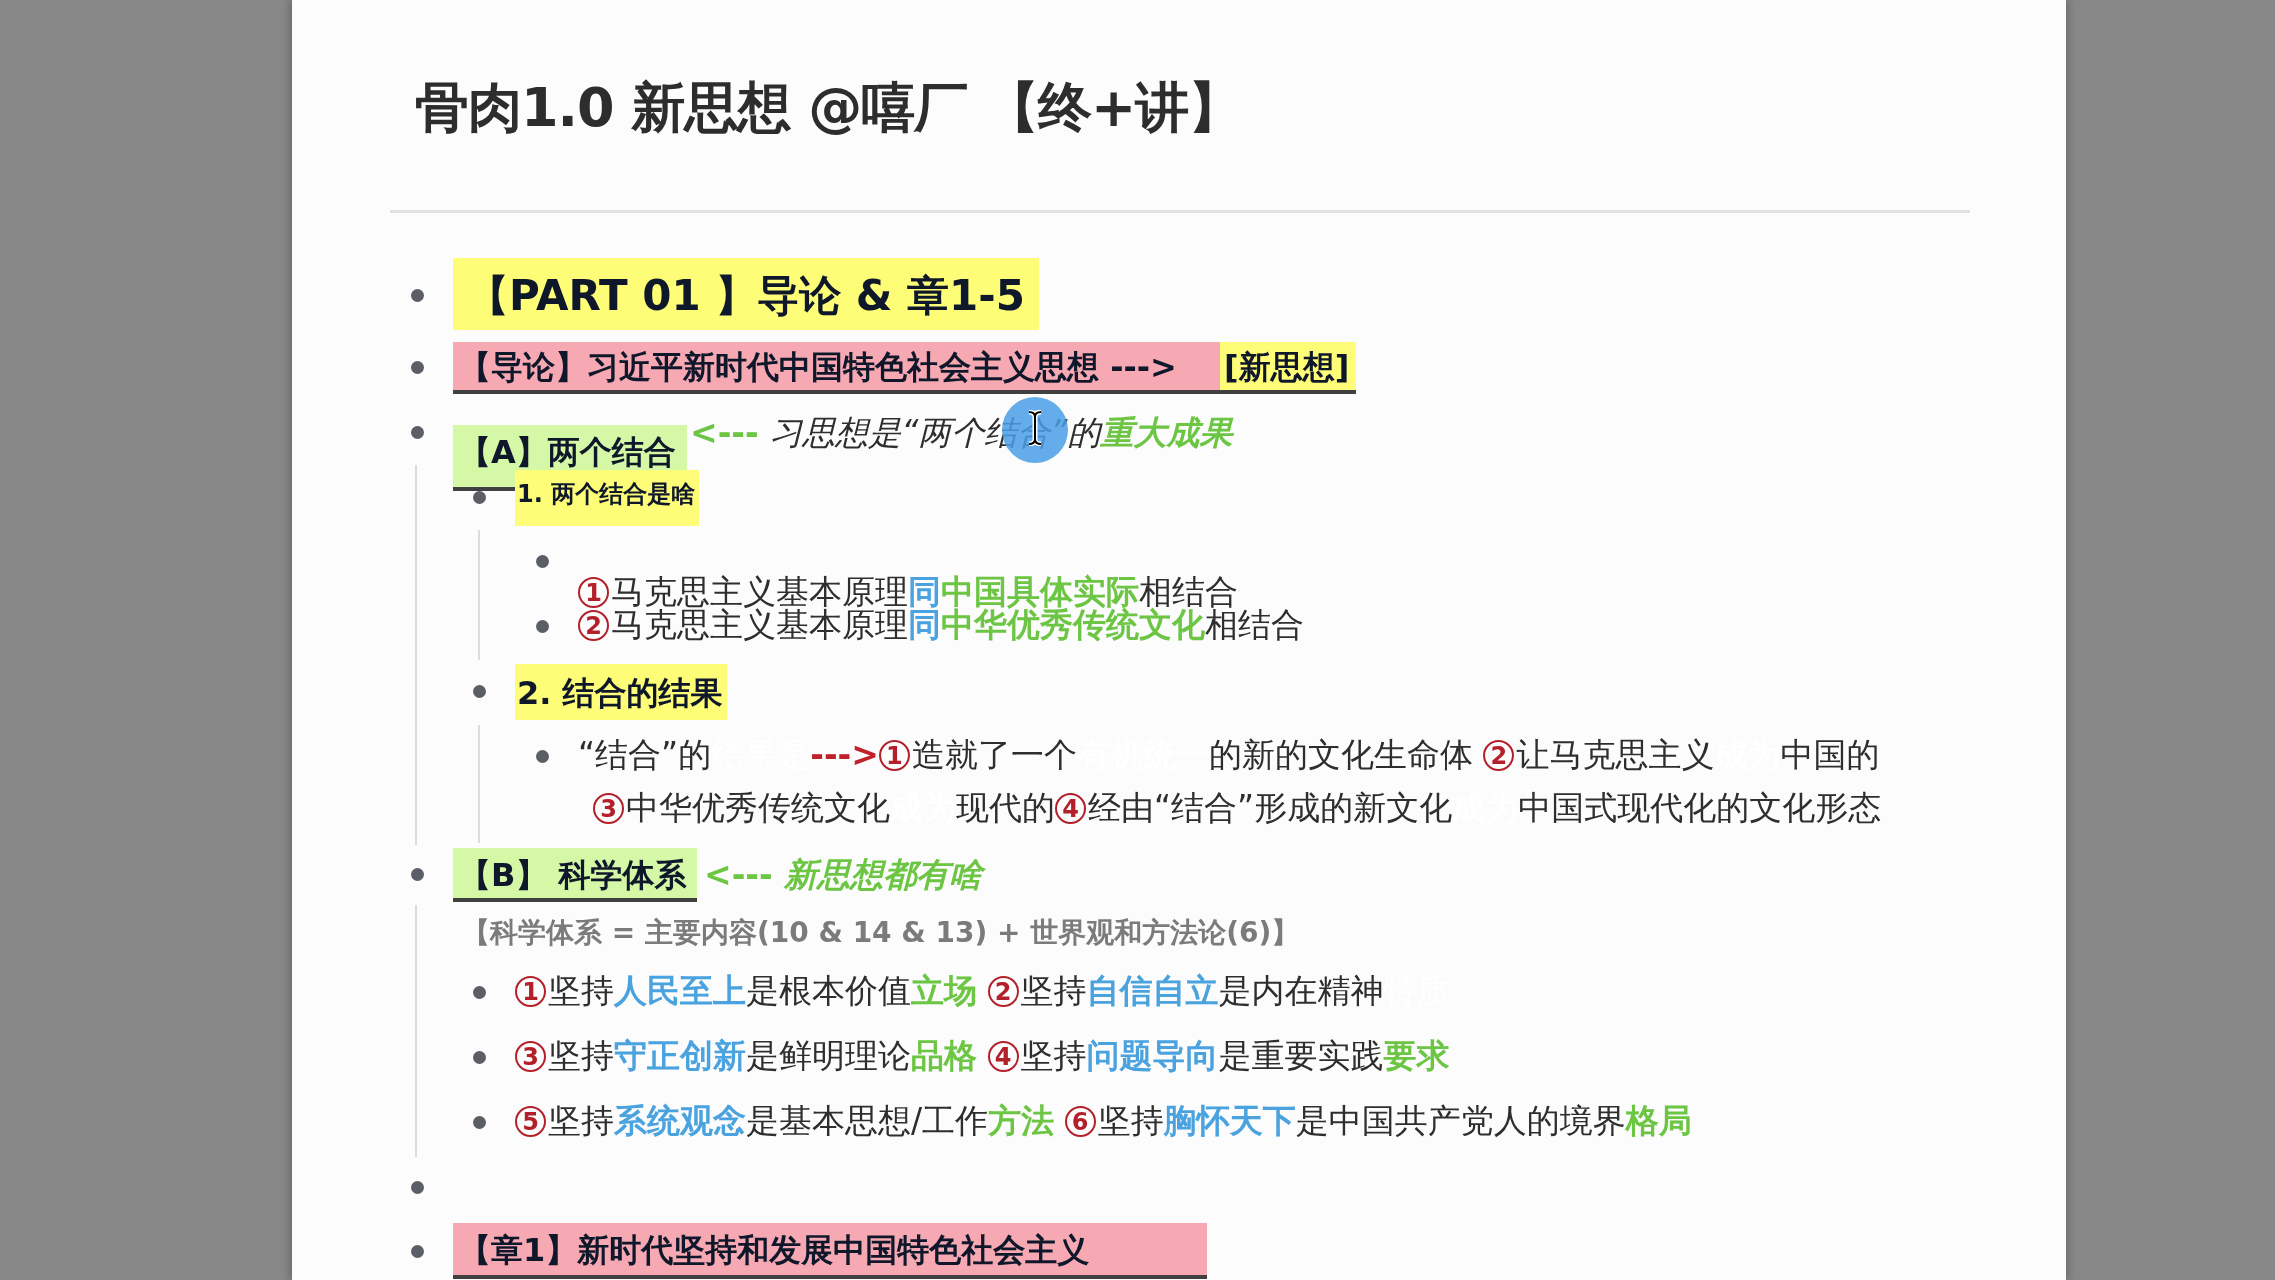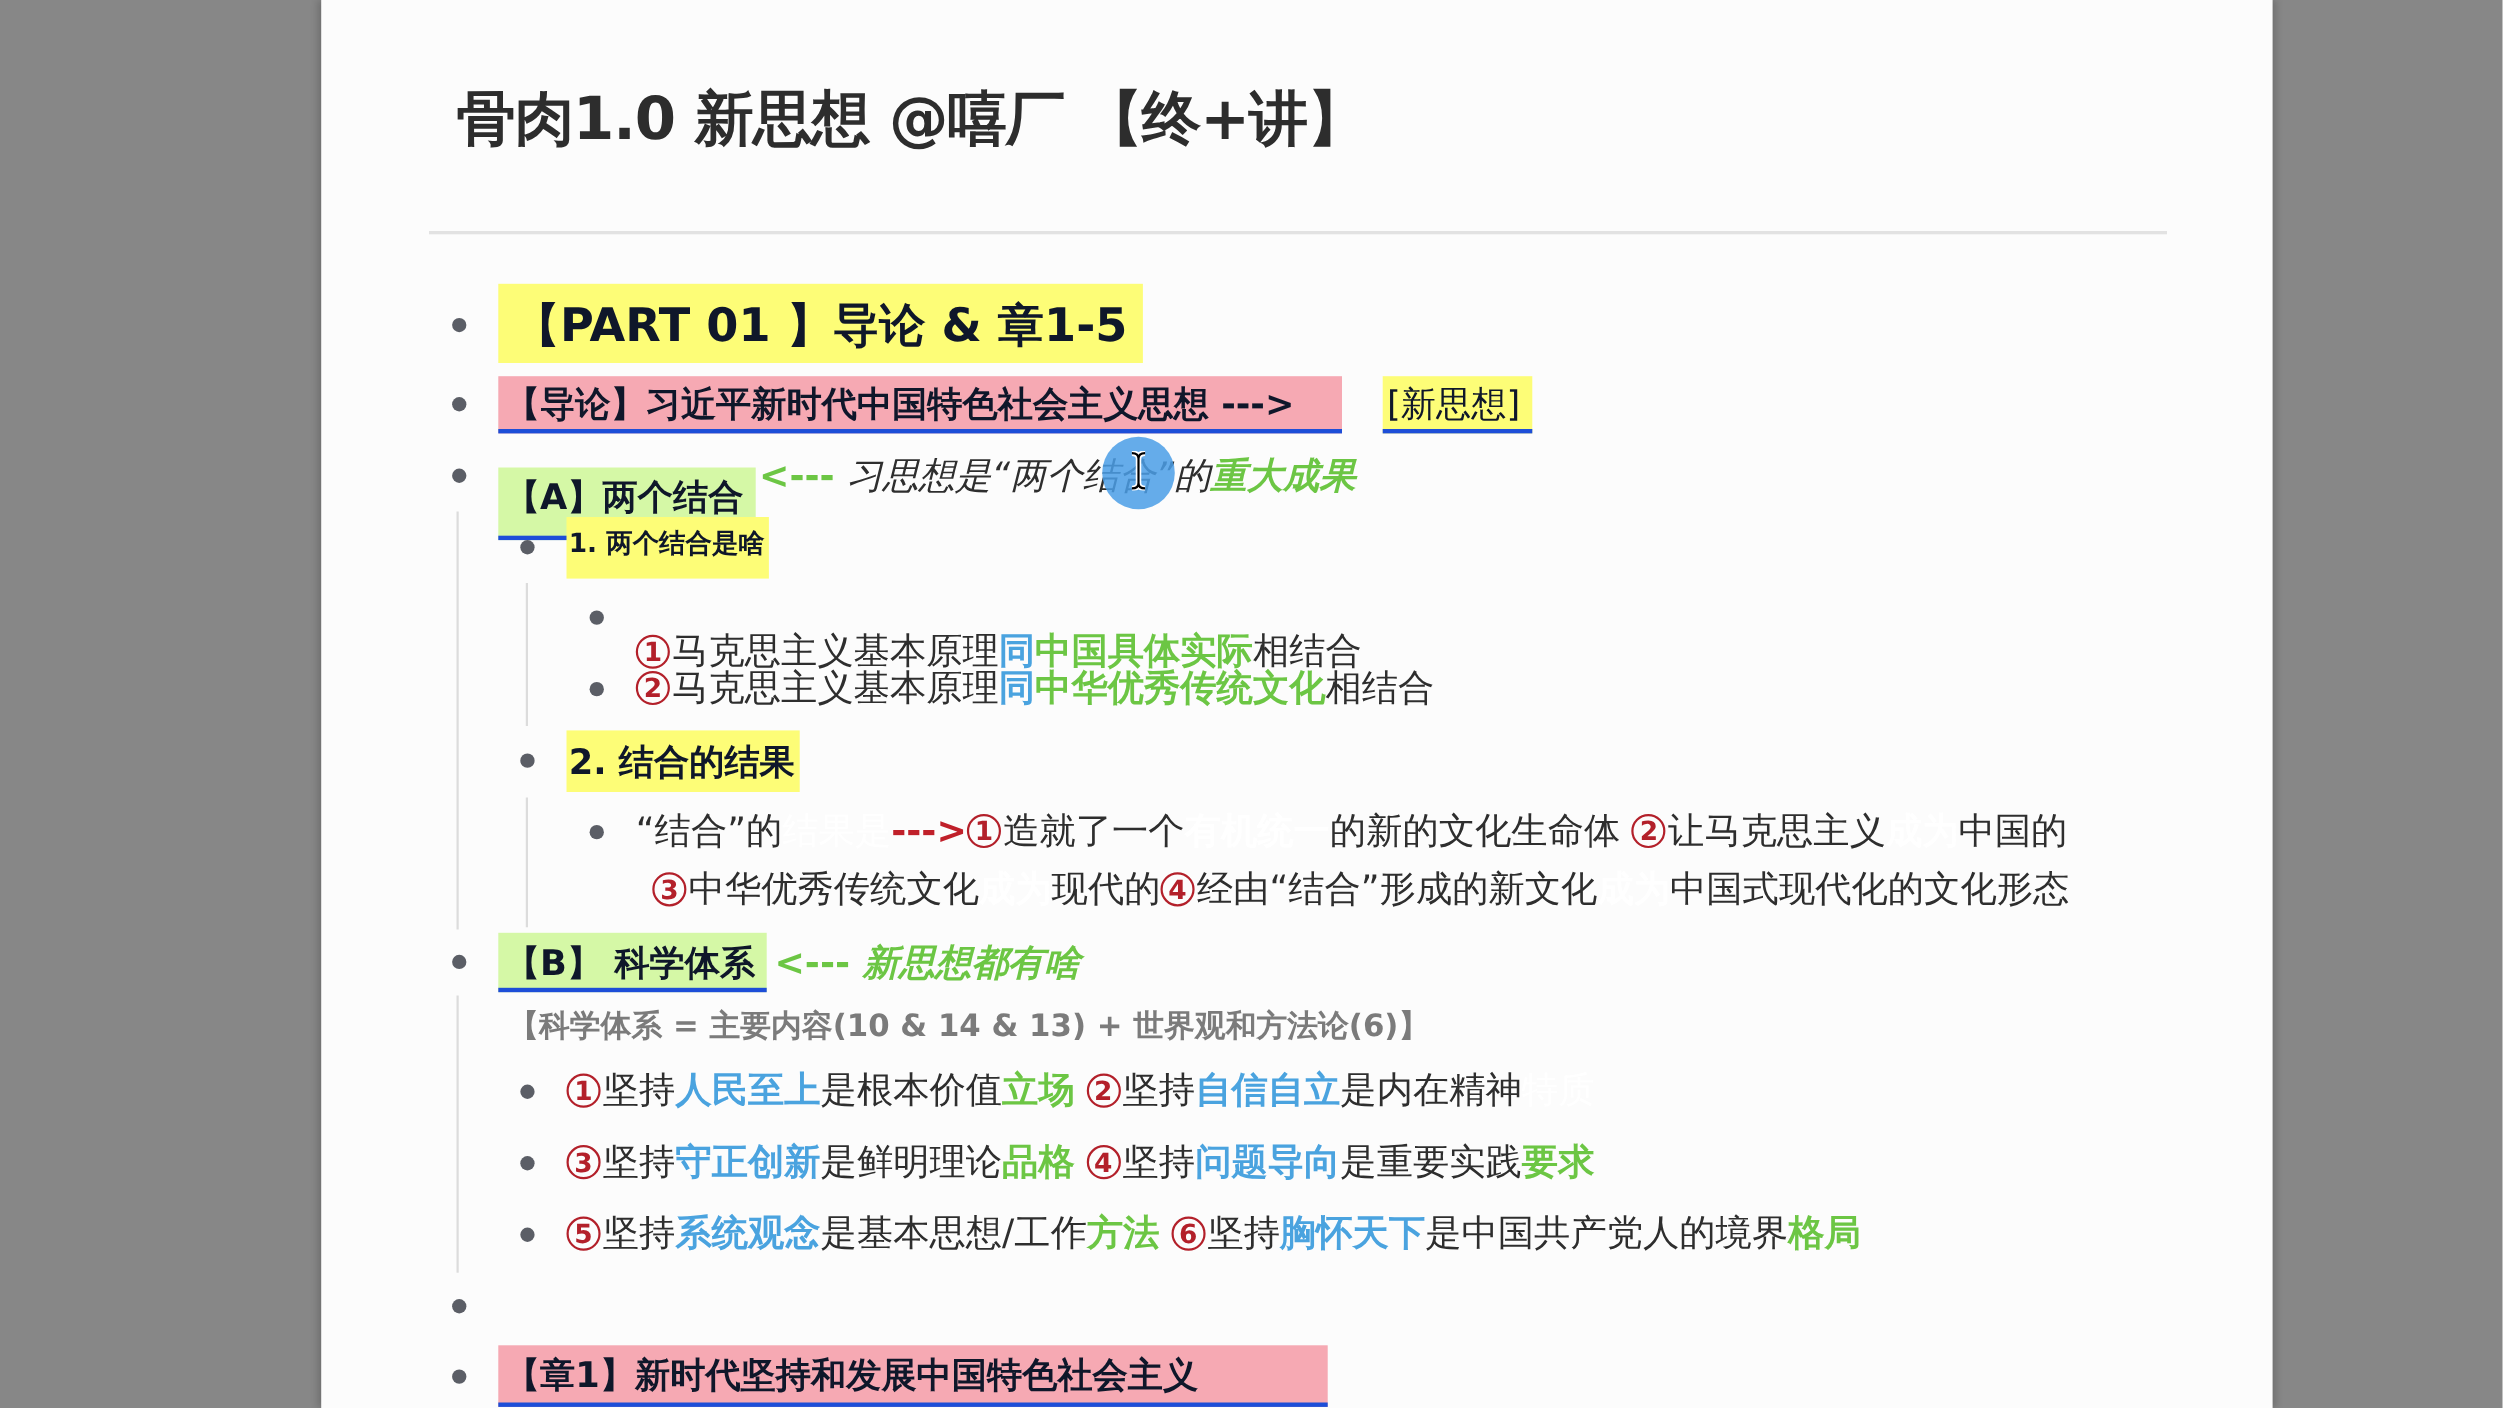--- a/index.html
+++ b/index.html
@@ -29,21 +29,21 @@
     background:#5b5e66;
   }
   .guide { position:absolute; width:2px; background:#dcdcdc; }
   .hl {
     position:absolute; white-space:nowrap; font-weight:bold; color:#0f172a;
     box-sizing:border-box;
   }
   .yellow { background:#fdfd77; }
   .pink { background:#f6a9b3; }
   .lgreen { background:#d5f8a6; }
-  .uline { border-bottom:4px solid #1d4ed8; }
+  .uline { border-bottom:4px solid #404040; }
   .txt { font-size:33px; color:#2e2e2e; }
   .c-blue { color:#4aa3df; font-weight:bold; }
   .c-green { color:#6cc644; font-weight:bold; }
   .c-orange { color:#ffffff; font-weight:bold; }
   .c-purple { color:#ffffff; font-weight:normal; }
   .c-arrow-red { color:#c0202a; font-weight:bold; }
   .c-arrow-green { color:#6cc644; font-weight:bold; }
   .italic { font-style:italic; }
   .circ {
     display:inline-block; width:31px; height:31px; line-height:29px;
@@ -75,21 +75,21 @@
 
 <div class="bullet" style="left:411px;top:289px;"></div>
 <div class="hl yellow" style="left:453px;top:258px;height:72px;padding:10px 14px 0 14px;font-size:42px;">
   <span>【PART 01 】导论 &amp; 章1-5</span>
 </div>
 
 <div class="bullet" style="left:411px;top:361px;"></div>
 <div class="hl pink uline" style="left:453px;top:342px;height:52px;padding:4px 6px 0 6px;font-size:32px;width:767px;">
   <span>【导论】习近平新时代中国特色社会主义思想 ---&gt;</span>
 </div>
-<div class="hl yellow uline" style="left:1220px;top:342px;height:52px;padding:4px 2px 0 4px;font-size:32px;width:136px;font-weight:normal;margin-left:37px;">
+<div class="hl yellow uline" style="left:1220px;top:342px;height:52px;padding:4px 2px 0 4px;font-size:32px;width:136px;font-weight:bold;">
   <span>[新思想]</span>
 </div>
 
 <div class="bullet" style="left:411px;top:426px;"></div>
 <div class="hl lgreen uline" style="left:453px;top:425px;height:66px;padding:6px 4px 0 6px;font-size:32px;width:234px;">
   <span>【A】两个结合</span>
 </div>
 <div class="row txt" style="left:690px;top:411px;">
   <span class="c-arrow-green">&lt;---</span><span class="italic"> 习思想是“两个结合”的</span><span class="italic c-green">重大成果</span>
 </div>

